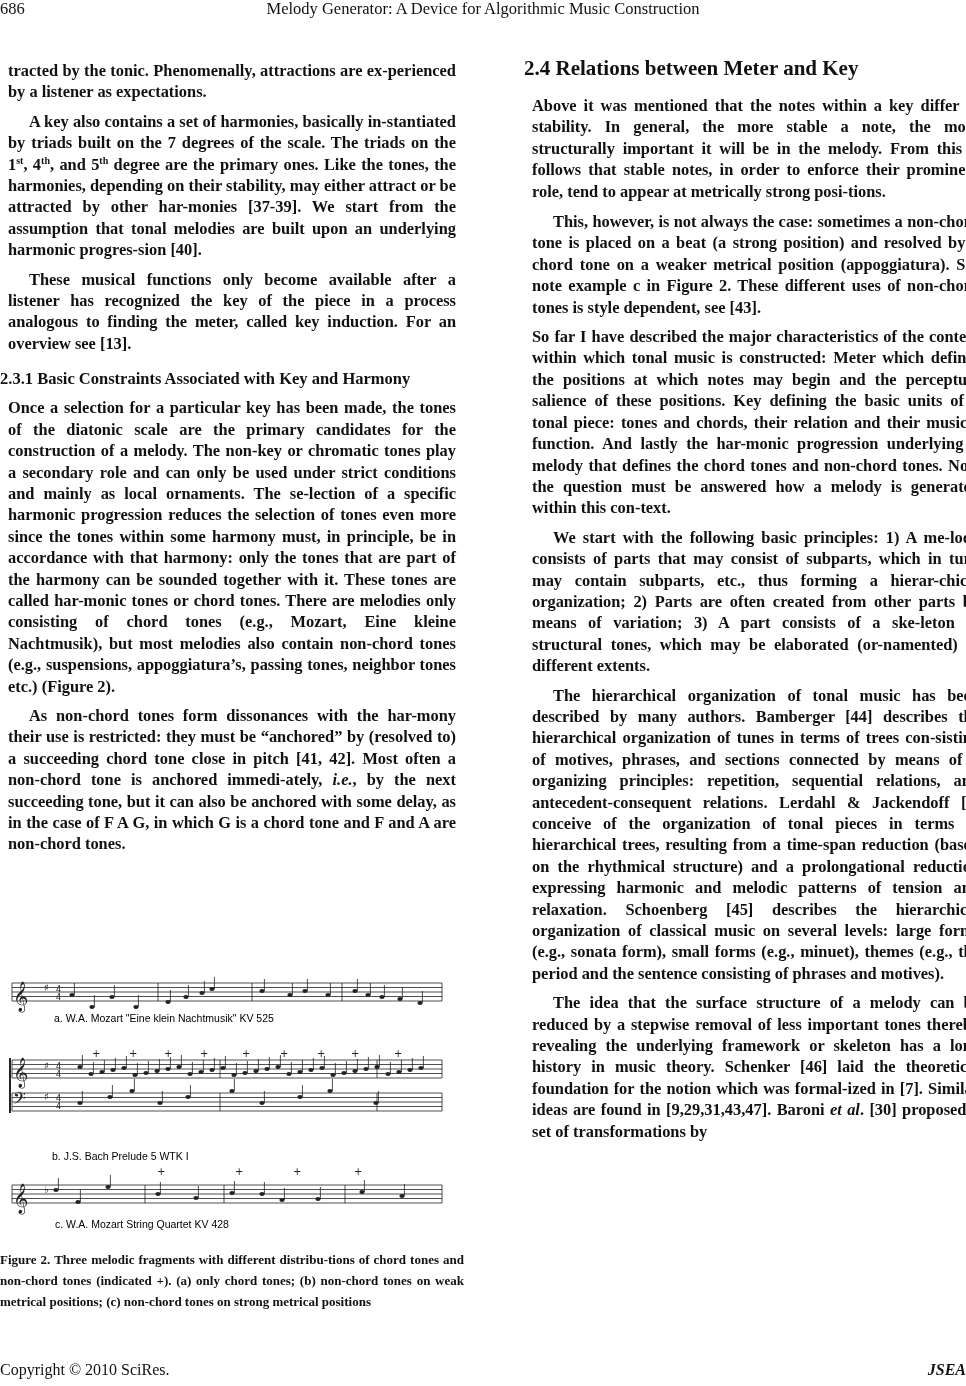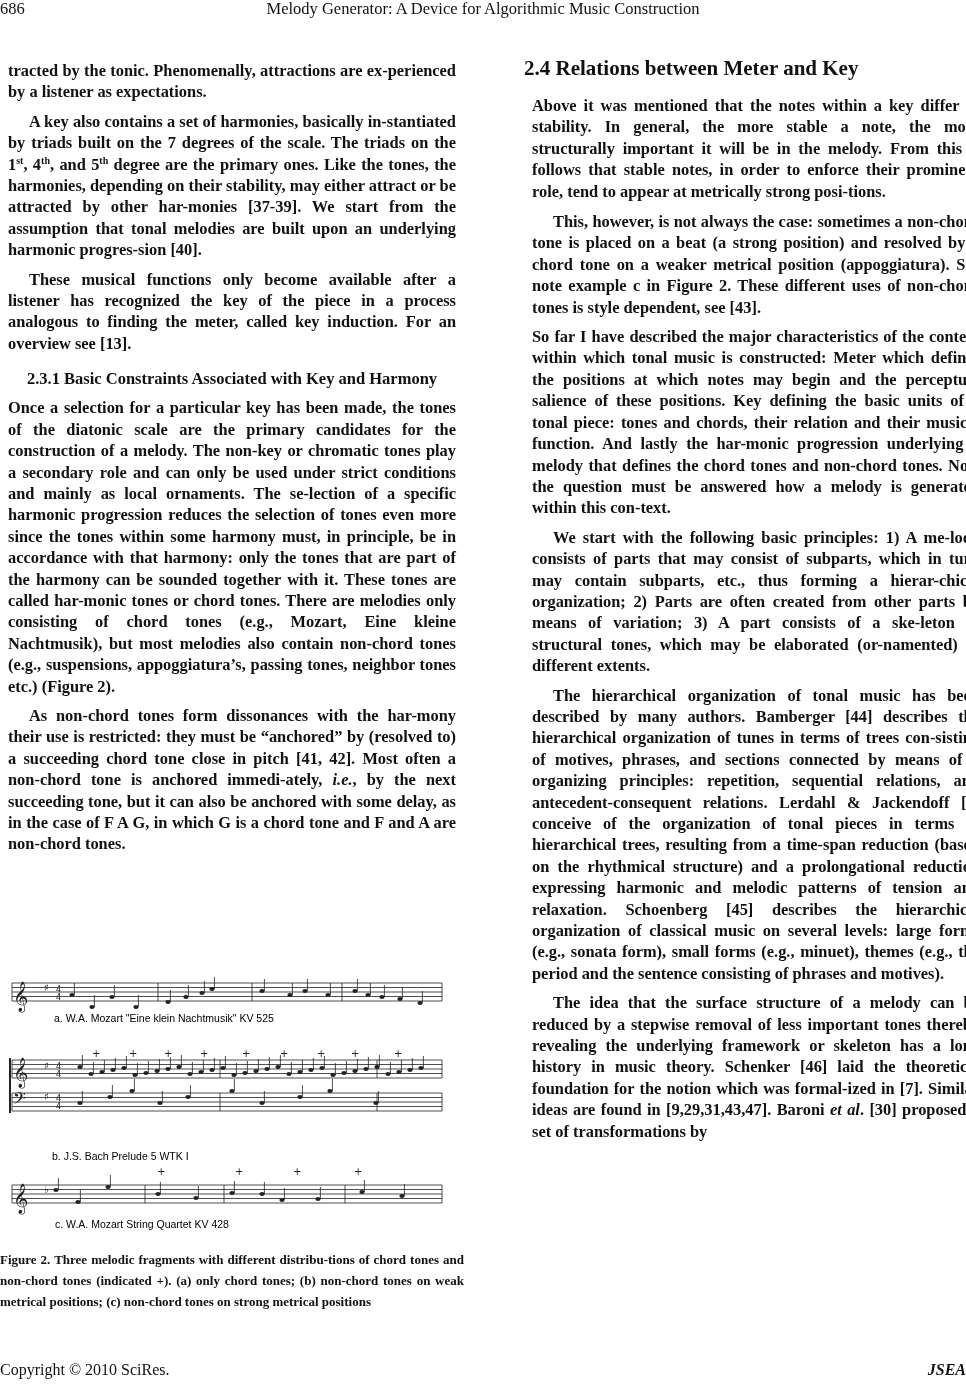--- a/index.html
+++ b/index.html
@@ -8,21 +8,21 @@
   .header { position:absolute; top:0; left:0; width:966px; height:22px; font-size:16.5px; }
   .header .pn { position:absolute; left:0; top:-1px; }
   .header .rt { position:absolute; left:0; width:966px; text-align:center; top:-1px; }
   .col { position:absolute; top:52px; width:464px; font-size:16.4px; line-height:21.4px; }
   .col.left { left:0; }
   .col.right { left:524px; top:55px; }
   p { margin:8px; text-align:justify; hyphens:manual;font-weight:bold; }
   p.ind { text-indent:21px; }
   .gap { height:7px; }
   h2 { font-size:21px; font-weight:bold; margin:0 0 14px 0; line-height:26px; }
-  h3 { font-size:16.5px; font-weight:bold; margin:0; line-height:20px; padding-left:46px; text-indent:-46px;text-align:center; }
+  h3 { font-size:16.5px; font-weight:bold; margin:0; line-height:20px; padding-left:46px; text-indent:-46px; }
   sup { font-size:10px; line-height:0; }
   .fig { position:absolute; left:0; top:975px; width:470px; height:262px; }
   .fig svg { display:block; }
   .figlabel { font-family:"Liberation Sans","DejaVu Sans",sans-serif; font-size:10.5px; }
   .caption { position:absolute; left:0; top:1249px; width:464px; font-size:13px; font-weight:bold;
              line-height:21px; text-align:justify; }
   .footer { position:absolute; top:1361px; left:0; width:966px; font-size:16px; }
   .footer .cp { position:absolute; left:0; }
   .footer .jn { position:absolute; right:0; font-weight:bold; font-style:italic; }
 </style>

